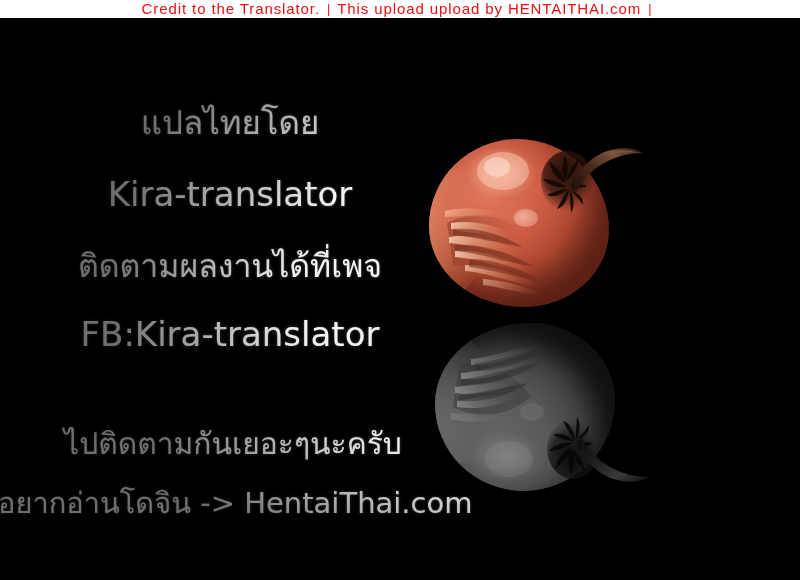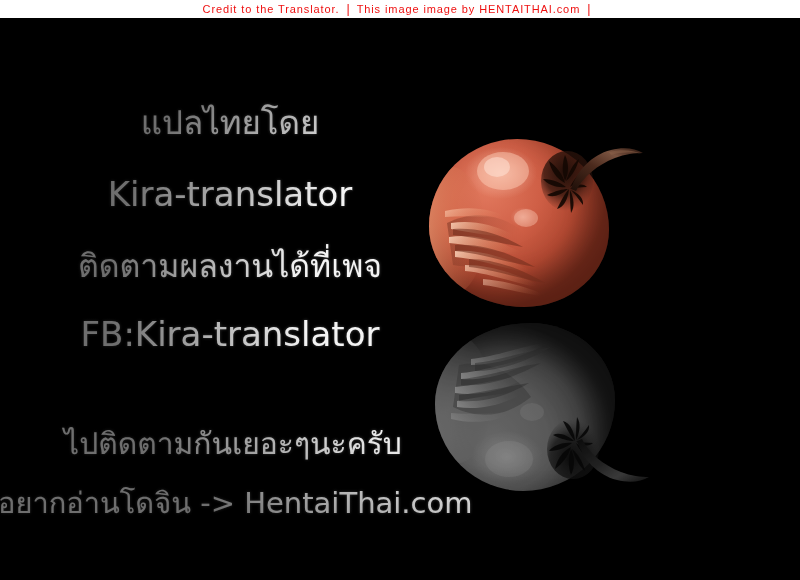--- a/index.html
+++ b/index.html
@@ -31,21 +31,21 @@
     height: 18px;
     background: #ffffff;
     display: flex;
     align-items: center;
     justify-content: center;
     white-space: nowrap;
   }
   #credit-banner .seg {
     color: #ee1111;
     font-family: "Liberation Sans", sans-serif;
-    font-size: 11px;
+    font-size: 15px;
     font-weight: 400;
     letter-spacing: 0.9px;
     line-height: 18px;
   }
   #credit-banner .sep {
     color: #ee1111;
     font-family: "Liberation Sans", sans-serif;
     font-size: 12.5px;
     line-height: 18px;
     padding: 0 7px;
@@ -175,21 +175,21 @@
   }
 </style>
 </head>
 <body>
 
 <div id="page">
 
   <div id="credit-banner">
     <span class="seg">Credit  to  the  Translator.</span>
     <span class="sep">|</span>
-    <span class="seg">This  image  image  by  HENTAITHAI.com</span>
+    <span class="seg">This  upload  upload  by  HENTAITHAI.com</span>
     <span class="sep">|</span>
   </div>
 
   <div id="text-block">
     <div class="credit-line" id="line-1">แปลไทยโดย</div>
     <div class="credit-line" id="line-2">Kira-translator</div>
     <div class="credit-line" id="line-3">ติดตามผลงานได้ที่เพจ</div>
     <div class="credit-line" id="line-4">FB:Kira-translator</div>
     <div class="credit-line" id="line-5">ไปติดตามกันเยอะๆนะครับ</div>
     <div class="credit-line" id="line-6">อยากอ่านโดจิน -&gt; HentaiThai.com</div>

